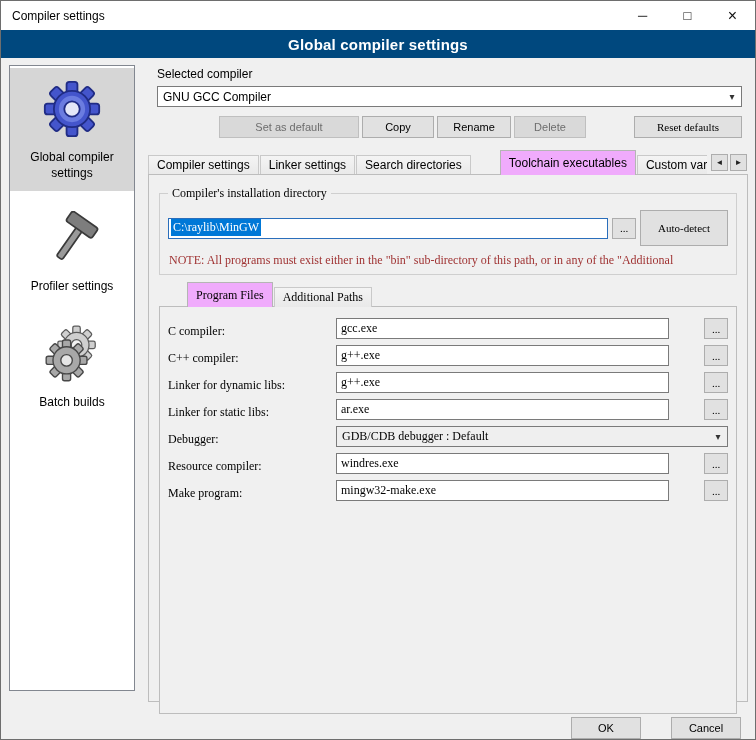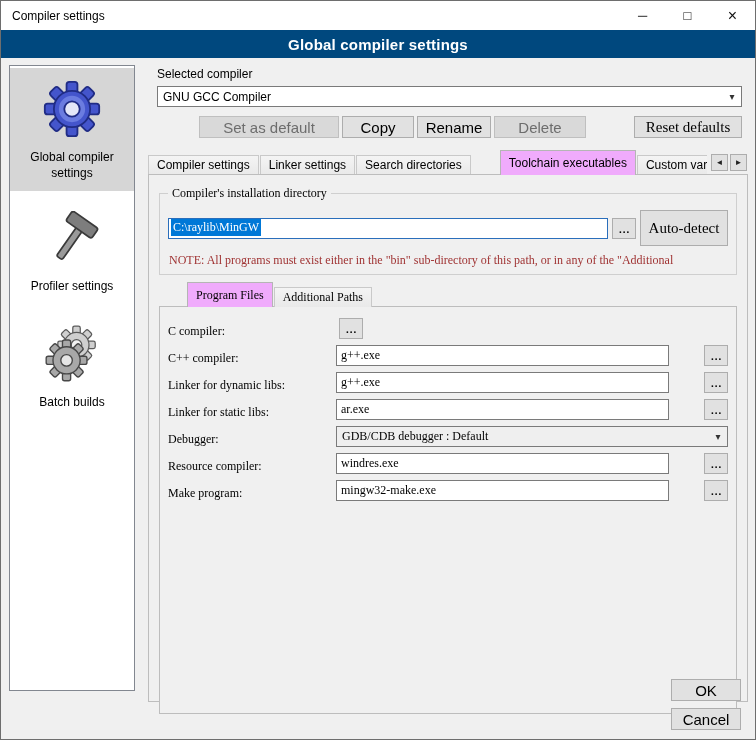--- a/index.html
+++ b/index.html
@@ -27,25 +27,25 @@
   .side-item.selected{background:#D6D6D6;}
   .side-label{line-height:1.3;}
   
   .main{position:absolute;left:146px;top:62px;width:602px;}
   .field-label{display:block;margin:4px 0 5px 10px;}
   .combo{height:21px;border:1px solid #7A7A7A;background:#fff;display:flex;align-items:center;
     padding-left:5px;box-sizing:border-box;cursor:default;}
   .combo .chev{margin-left:auto;width:18px;text-align:center;color:#333;font-size:10px;flex:0 0 auto;}
   .main-combo{margin-left:10px;width:calc(100% - 17px);}
   
-  .btn{height:22px;background:#E1E1E1;border:1px solid #ADADAD;font-size:15px;
+  .btn{height:22px;background:#E1E1E1;border:1px solid #ADADAD;font-size:11px;
     font-family:inherit;padding:0 6px;box-sizing:border-box;color:#000;cursor:default;}
   .btn.disabled{background:#D9D9D9;border-color:#BFBFBF;color:#6D6D6D;}
   .btnrow{display:flex;justify-content:flex-end;gap:3px;margin:9px 7px 0 10px;}
-  .b-setdef{width:140px;} .b-copy{width:72px;} .b-rename{width:74px;} .b-delete{width:92px;}
+  .b-setdef{width:140px;} .b-copy{width:72px;} .b-rename{width:74px;} .b-delete{width:72px;}
   .b-reset{width:108px;margin-left:45px;font-family:Liberation Serif, serif;}
   
   .tabstrip{position:relative;display:flex;align-items:flex-end;margin:12px 1px 0 1px;height:25px;overflow:hidden;}
   .tab{flex:0 0 auto;white-space:nowrap;height:20px;line-height:19px;padding:0 8px;
     background:linear-gradient(#F4F4F4,#E9E9E9);border:1px solid #C9C9C9;border-bottom:none;
     margin-right:1px;box-sizing:border-box;cursor:default;}
   .tab.active{height:25px;line-height:24px;background:#f0abfc;border-color:#B5B5B5;position:relative;z-index:3;margin-left:28px;}
   .tab-arrows{position:absolute;right:0;bottom:1px;display:flex;gap:2px;background:#F0F0F0;padding:3px 1px 3px 4px;z-index:4;}
   .arrow-btn{width:17px;height:17px;border:1px solid #ADADAD;background:#E1E1E1;
     font-size:8px;display:flex;align-items:center;justify-content:center;box-sizing:border-box;color:#222;}
@@ -67,21 +67,21 @@
   .subtabstrip{display:flex;align-items:flex-end;margin-top:8px;height:24px;position:relative;z-index:2;}
   .subpage{border:1px solid #BDBDBD;margin-top:-1px;height:408px;padding:5px 6px;box-sizing:border-box;background:#F0F0F0;}
   
   .frow{display:flex;align-items:flex-end;margin:6px 2px;gap:32px;}
   .flabel{width:136px;flex:0 0 auto;}
   .frow input{flex:1;height:21px;border:1px solid #7A7A7A;padding:0 4px;font:inherit;
     background:#fff;box-sizing:border-box;min-width:0;}
   .frow .browse-btn{margin-left:3px;}
   .frow .combo{flex:1;background:#EFEFEF;}
   
-  .footer{position:absolute;right:14px;bottom:9px;display:flex;gap:7px;flex-direction:column;}
+  .footer{position:absolute;right:14px;bottom:0;display:flex;gap:30px;}
   .footer .btn{width:70px;}
   .icon{display:flex;align-items:center;justify-content:center;}
 </style>
 </head>
 <body>
 
 <svg width="0" height="0" style="position:absolute" aria-hidden="true">
   <defs>
     <symbol id="sym-gear" viewBox="0 0 64 64">
       <g stroke="var(--g-stroke,#333)" stroke-width="2">
@@ -203,20 +203,21 @@
 
       <div class="subtabstrip">
         <div class="tab active">Program Files</div>
         <div class="tab">Additional Paths</div>
       </div>
 
       <div class="subpage">
 
         <div class="frow">
           <span class="flabel">C compiler:</span>
+          <input value="gcc.exe" style="">
           <button class="btn browse-btn">...</button>
         </div>
 
         <div class="frow">
           <span class="flabel">C++ compiler:</span>
           <input value="g++.exe" style="">
           <button class="btn browse-btn">...</button>
         </div>
 
         <div class="frow">

